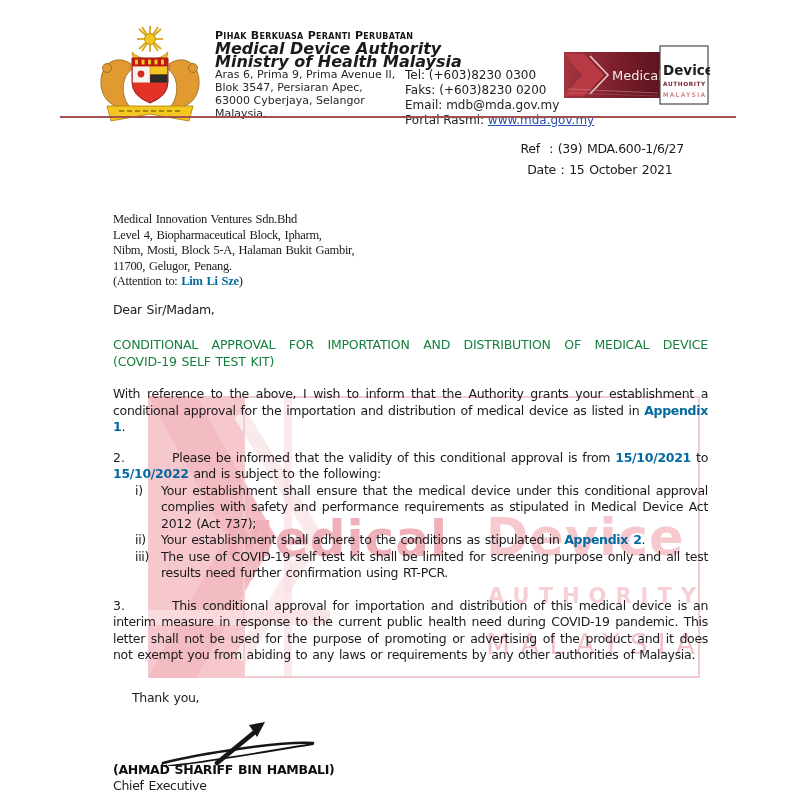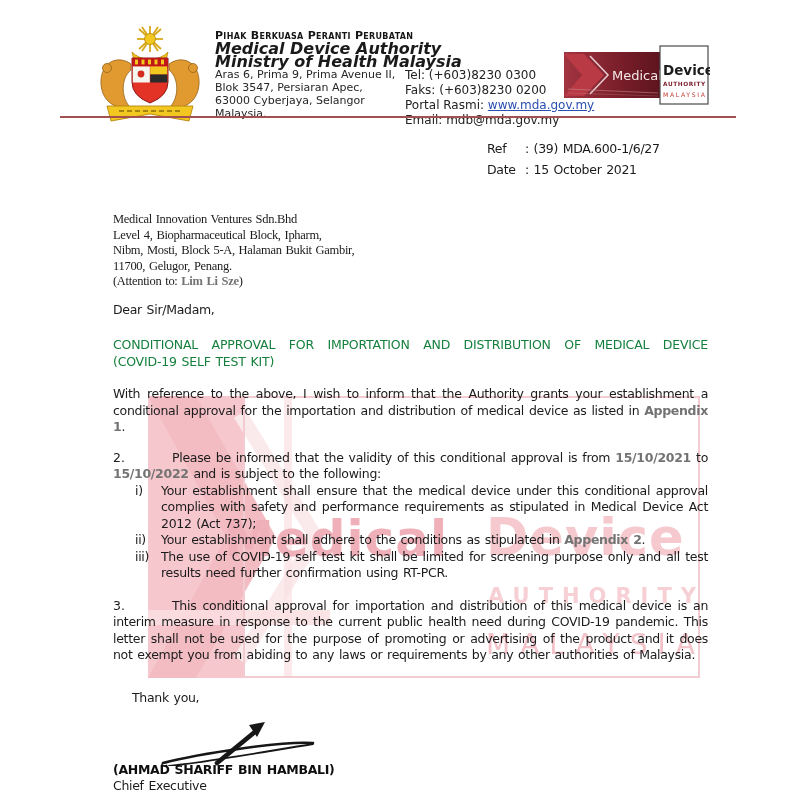--- a/index.html
+++ b/index.html
@@ -23,22 +23,22 @@
   .lh-block{ position:absolute; left:215px; top:15px; line-height:13px; }
   .lh-name{ font-size:11px; font-weight:700; font-variant:small-caps; letter-spacing:.3px; color:#151515; }
   .lh-italic{ font-size:16px; font-weight:700; font-style:italic; color:#1a1a1a; }
   .lh-addr{ font-size:11px; color:#262626; }
   .contact{ position:absolute; left:405px; top:54px; font-size:12px; line-height:15px; color:#222; }
   .contact a{ color:#2a4fb0; text-decoration:underline; }
   .mda-logo{ position:absolute; left:562px; top:30px; }
   .divider{ position:absolute; left:60px; top:116px; width:676px; height:2px; background:#a35050; z-index:2; }
   
   .main{ position:absolute; left:113px; top:138px; width:595px; z-index:2; font-size:12.5px; letter-spacing:-0.3px; word-spacing:1px; line-height:16.5px; }
-  b{ font-weight:700; color:#737373; }
-  .ref-block{ margin-left:374px; line-height:21px; white-space:nowrap; }
+  b{ font-weight:700; color:#0369a1; }
+  .ref-block{ margin-left:374px; line-height:21px; white-space:nowrap;text-align:center; }
   .ref-label{ display:inline-block; width:38px; }
   .recipient{ margin-top:32px; line-height:15.5px;font-family:Liberation Serif, serif; }
   .salutation{ margin-top:12px; }
   .subject{ margin-top:18px; font-weight:400; line-height:17px; letter-spacing:-0.2px; color:#15803d; }
   .subject-l1{ text-align:justify; text-align-last:justify; }
   .para{ margin-top:16px; text-align:justify; }
   .para.tight{ margin-top:14px; }
   .pnum{ display:inline-block; width:59px; letter-spacing:0; }
   .list{ margin-top:0; }
   .li{ display:flex; margin-left:22px; }
@@ -107,22 +107,22 @@
       <div class="lh-italic">Ministry of Health Malaysia</div>
       <div class="lh-addr">Aras 6, Prima 9, Prima Avenue II,</div>
       <div class="lh-addr">Blok 3547, Persiaran Apec,</div>
       <div class="lh-addr">63000 Cyberjaya, Selangor</div>
       <div class="lh-addr">Malaysia.</div>
     </div>
 
     <div class="contact">
       <div>Tel: (+603)8230 0300</div>
       <div>Faks: (+603)8230 0200</div>
+      <div>Email: mdb@mda.gov.my</div>
       <div><span>Portal Rasmi: </span><a href="#">www.mda.gov.my</a></div>
-      <div>Email: mdb@mda.gov.my</div>
     </div>
 
     <svg class="mda-logo" width="148" height="62" viewBox="0 0 148 62">
       <defs>
         <linearGradient id="mg" x1="0" y1="0" x2="1" y2="0">
           <stop offset="0" stop-color="#a23540"></stop>
             <stop offset="0.55" stop-color="#7b1f2b"></stop>
             <stop offset="1" stop-color="#5d141e"></stop>
         </linearGradient>
       </defs>

